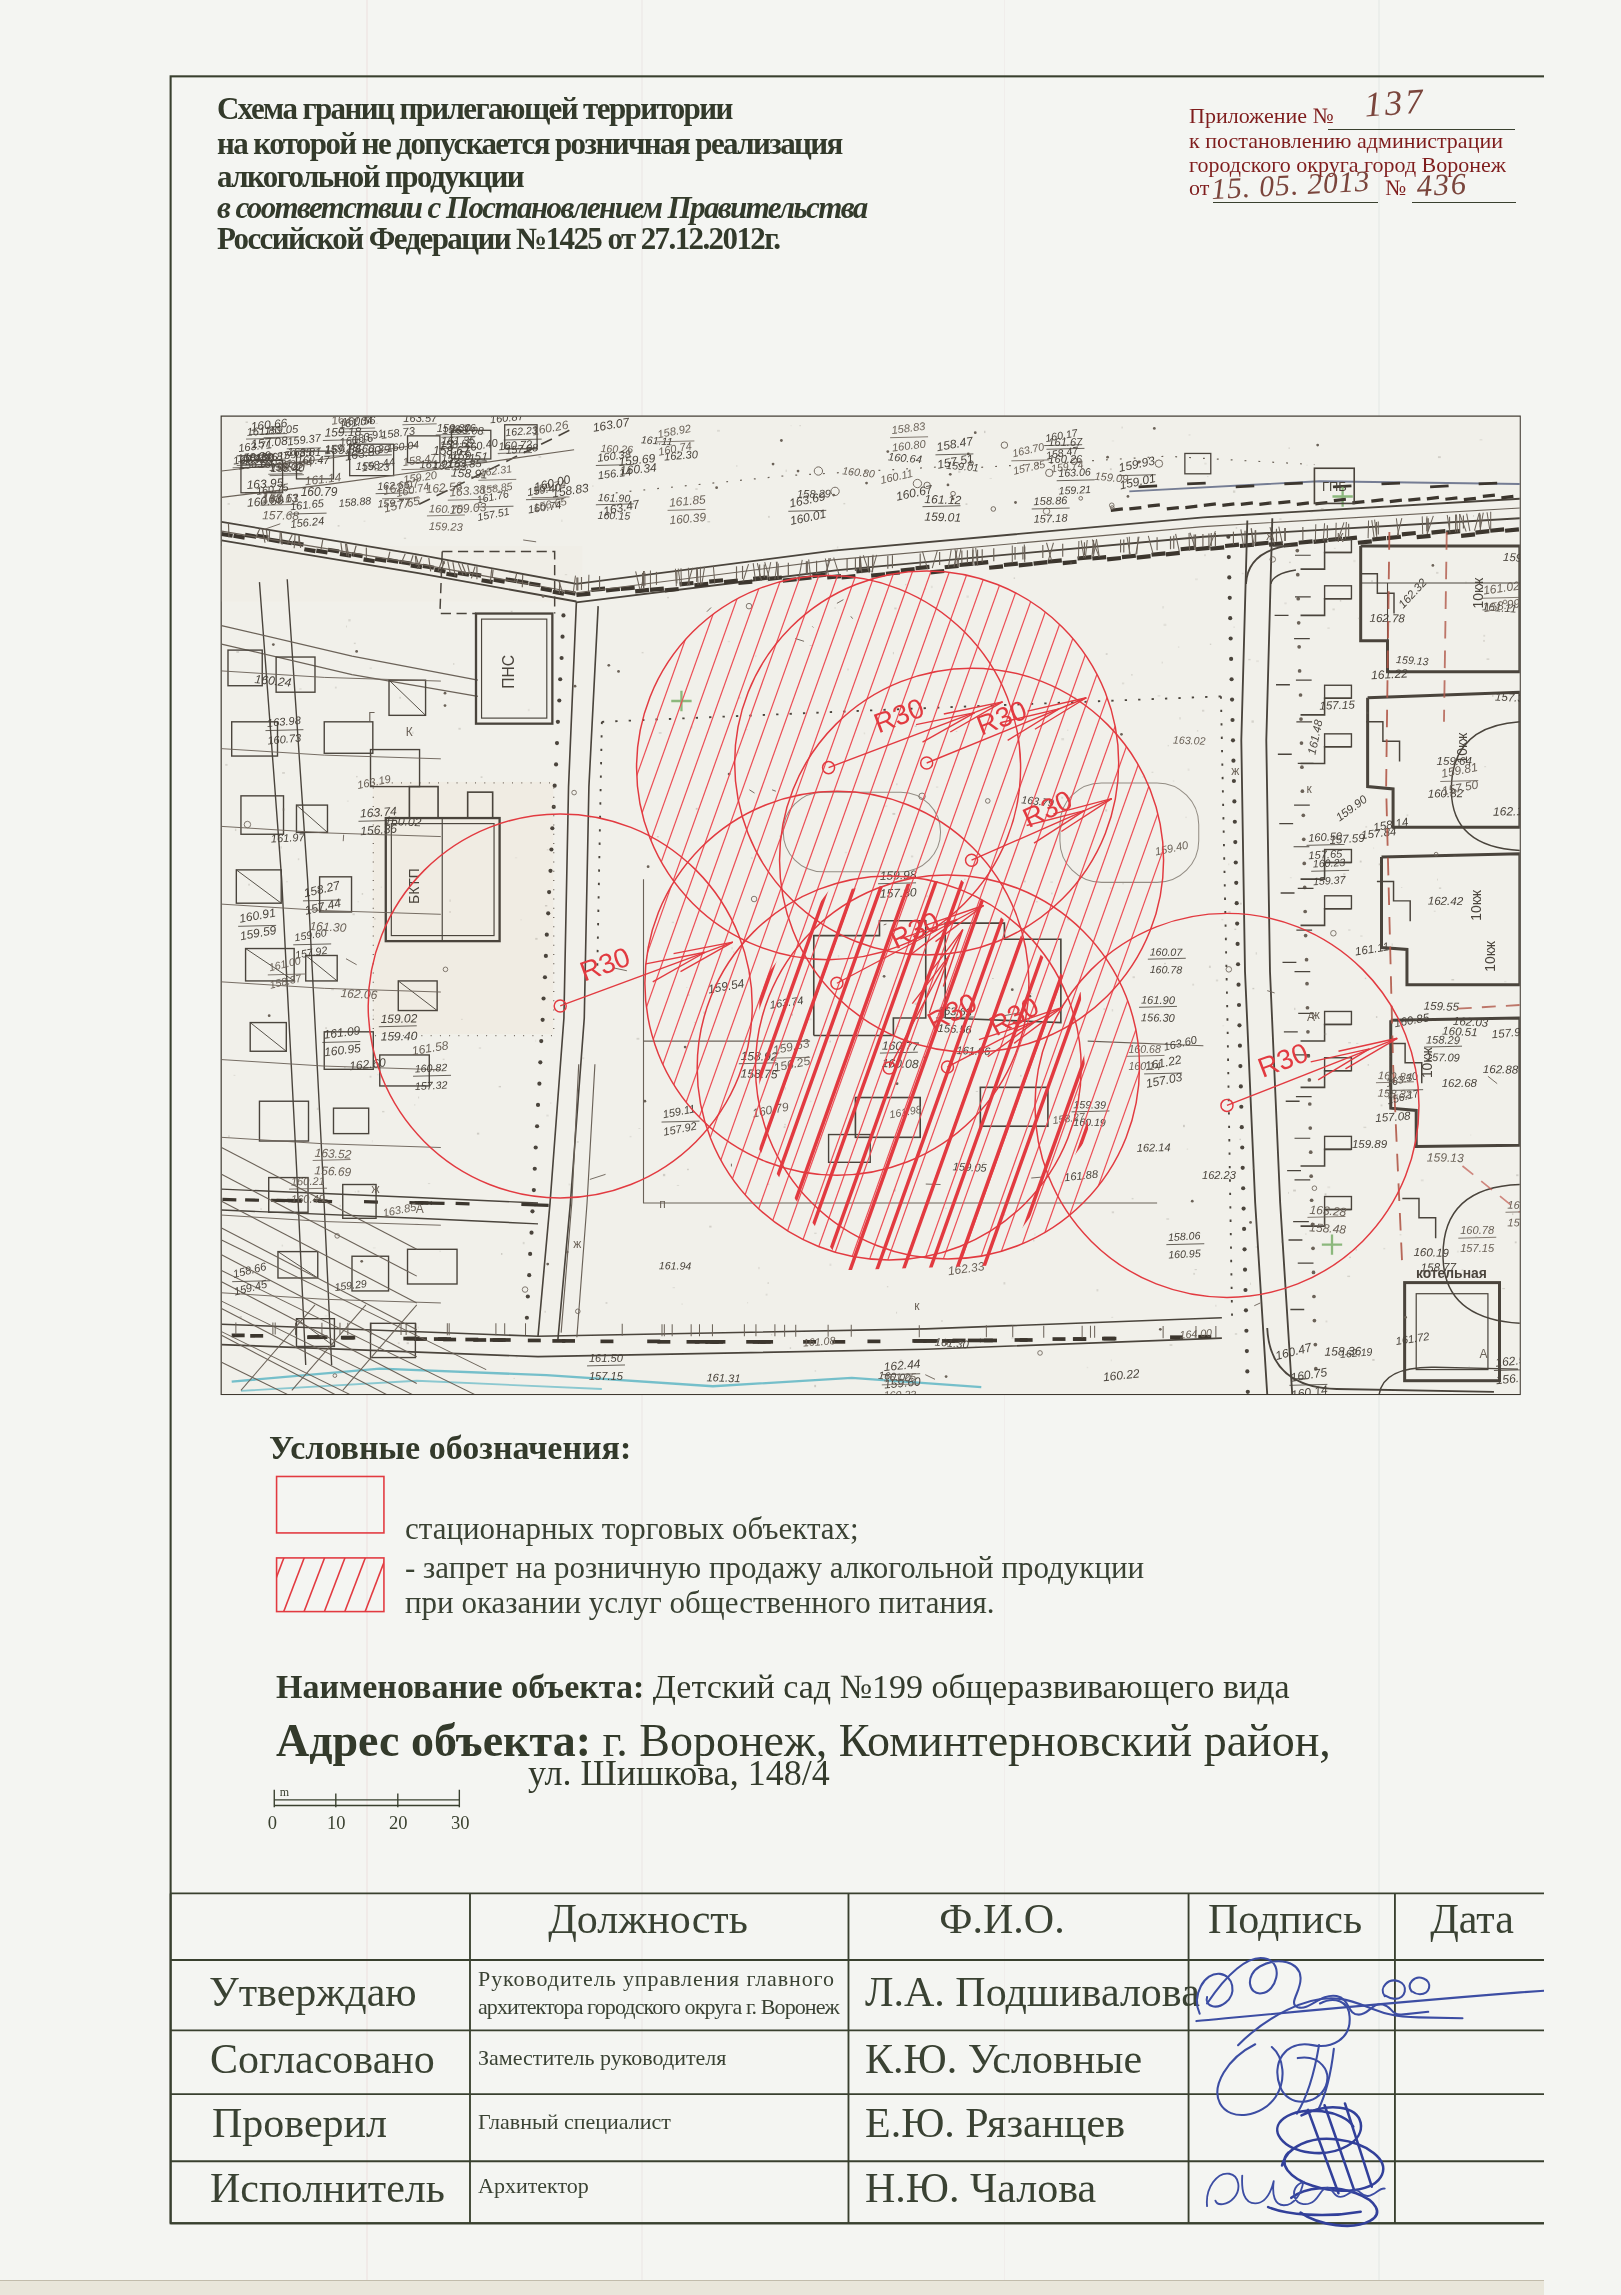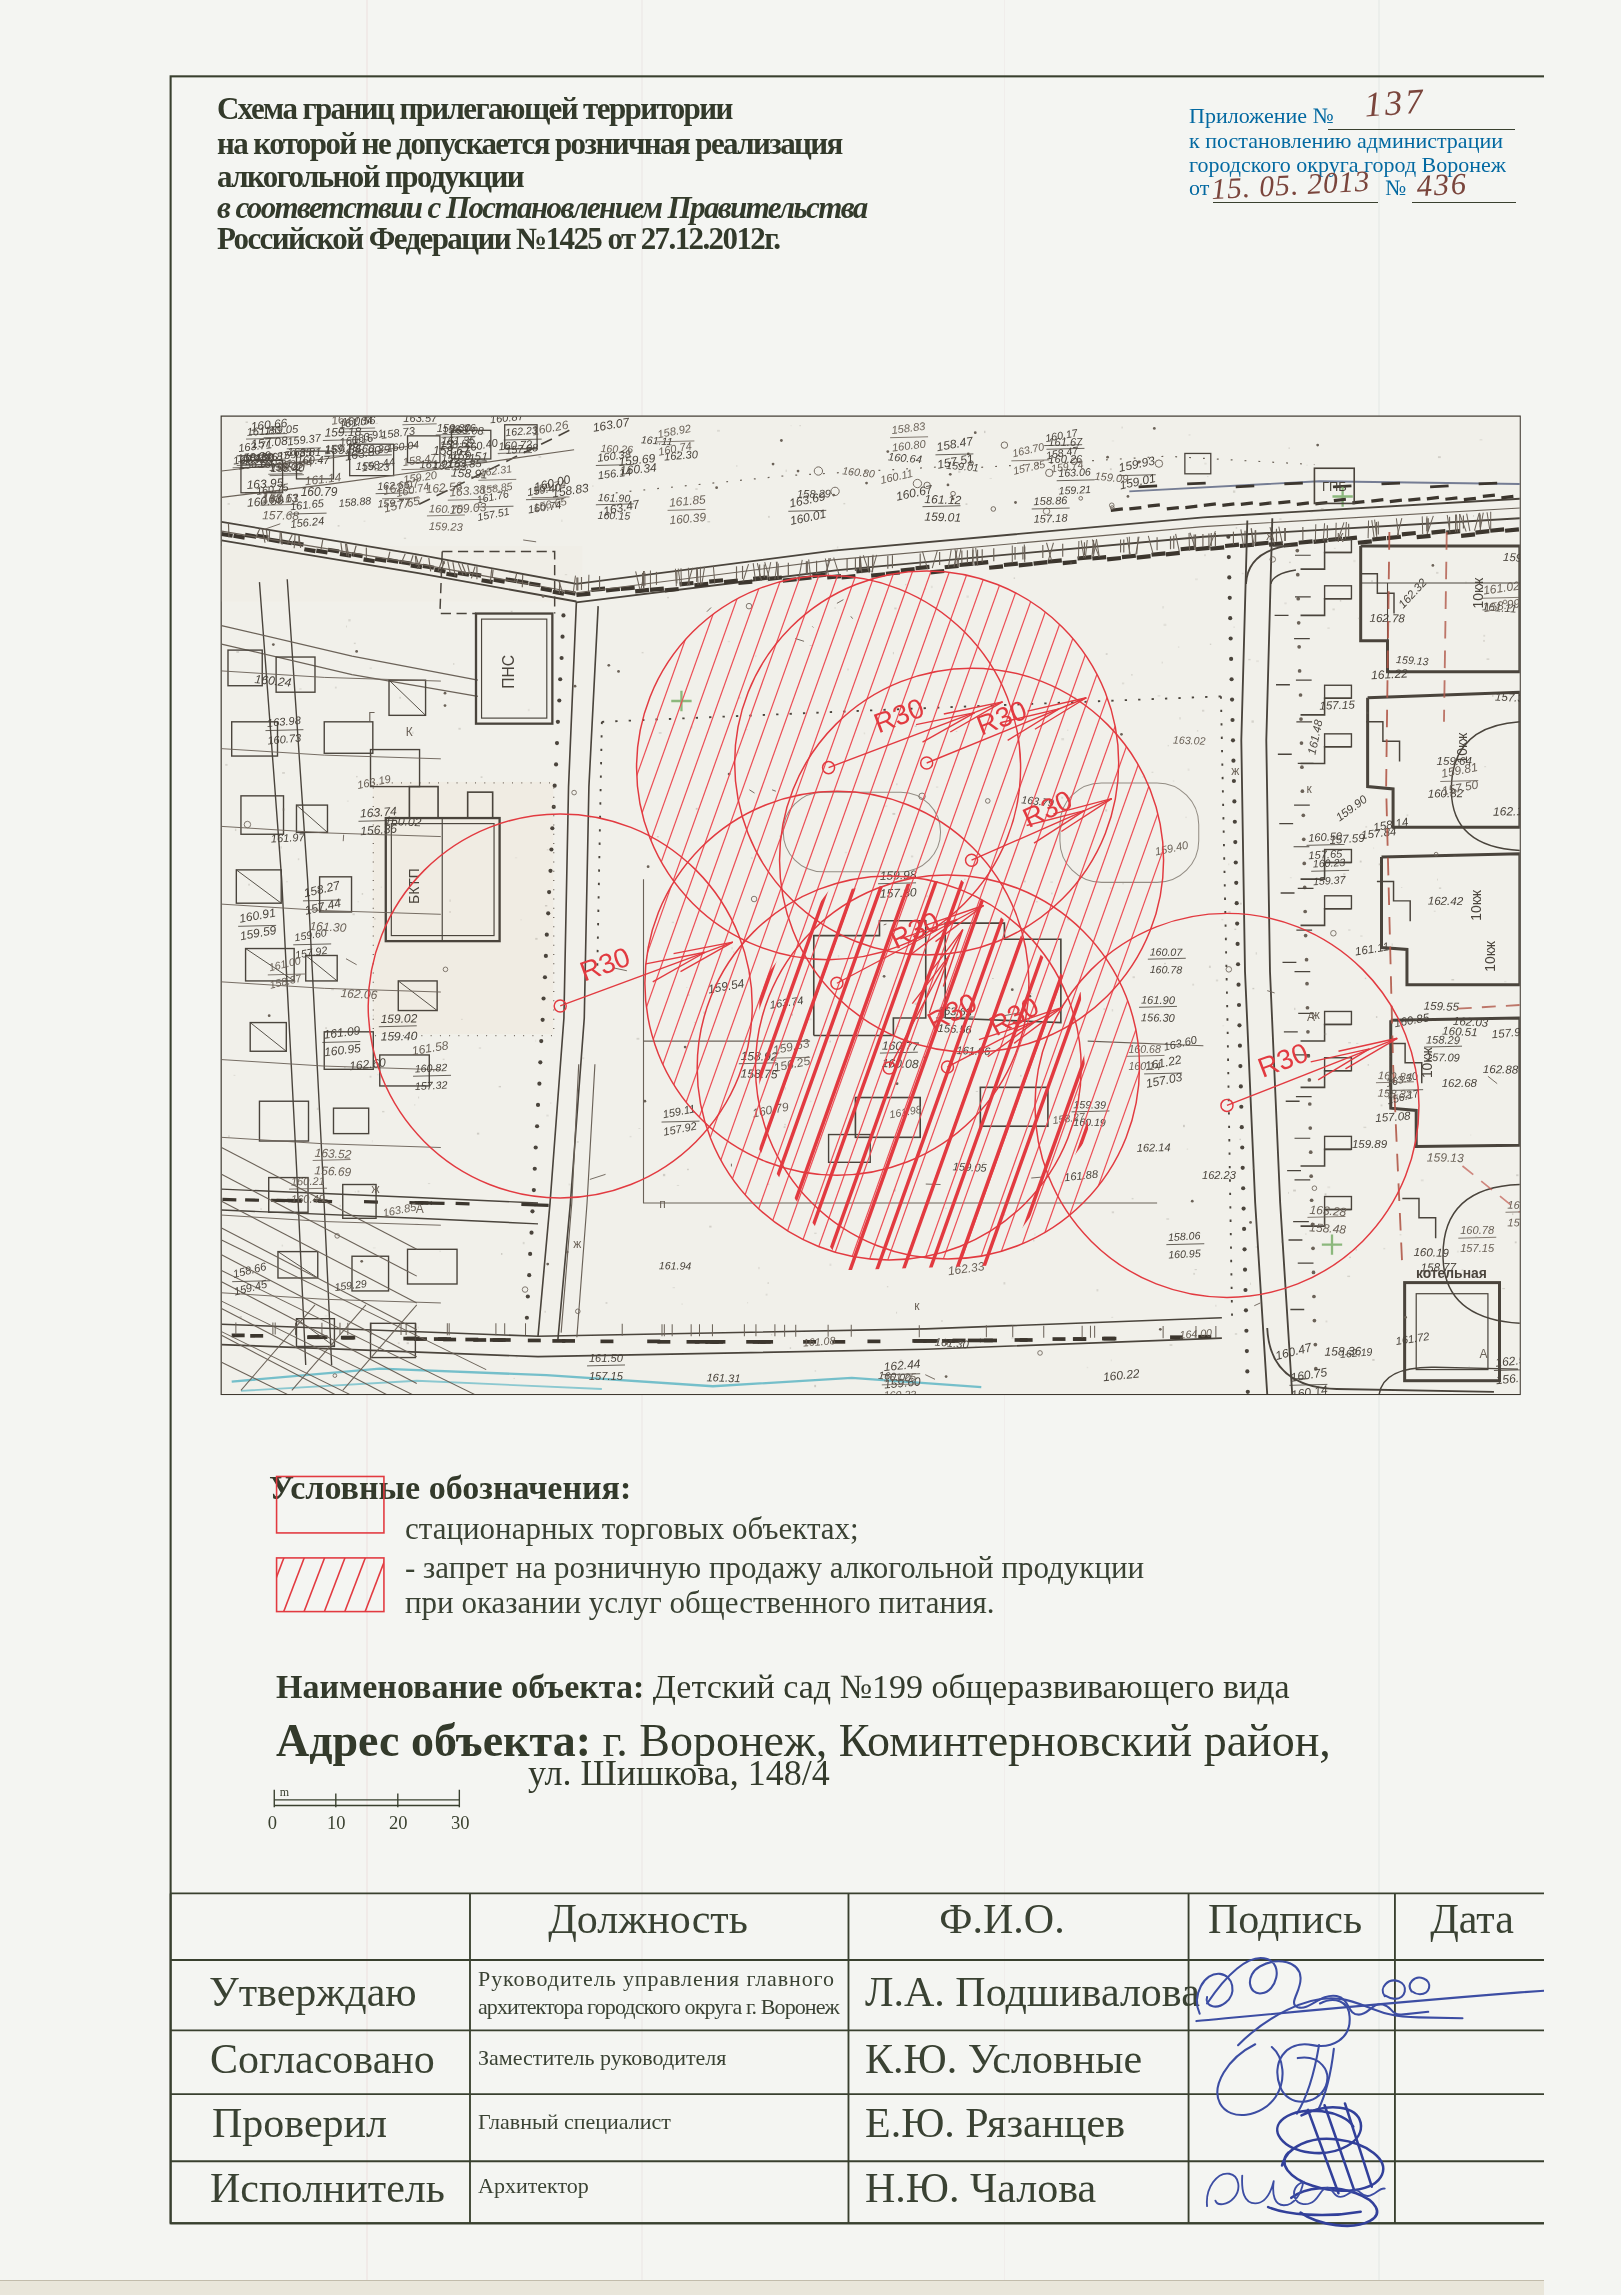--- a/index.html
+++ b/index.html
@@ -1,20 +1,20 @@
 <!DOCTYPE html>
 <html style="font-size:7.4px"><head><meta charset="utf-8">
 <style>
   html,body {margin:0;padding:0;background:#f4f5f2;}
   .page {position:relative;width:1544px;height:2295px;background:#f4f5f2;overflow:hidden;
          font-family:"Liberation Serif",serif;}
   .t {position:absolute;white-space:nowrap;color:#39402f;line-height:1;}
   .b {font-weight:bold;}
   .hl {font-size:31px;font-weight:bold;color:#333a2b;letter-spacing:-1.6px;}
-  .ap {font-size:22px;color:#0369a1;}
+  .ap {font-size:22px;color:#7f1d1d;}
   .lg {font-size:31px;color:#3a4233;}
   .tb {font-size:42px;color:#3a4233;}
   .ts {font-size:22px;color:#3a4233;}
   .ul {position:absolute;background:#39402f;height:1.4px;}
 </style></head>
 <body>
 <div class="page">
 <div style="position:absolute;left:366px;top:0;width:1.9px;height:2295px;background:#e8d8d8;opacity:0.35;"></div>
 <div style="position:absolute;left:641px;top:0;width:1.9px;height:2295px;background:#e6dada;opacity:0.3;"></div>
 <div style="position:absolute;left:1378px;top:0;width:2.3px;height:2295px;background:#dfe4e2;opacity:0.4;"></div>
@@ -29,21 +29,21 @@
 
 <div class="t ap" style="left:1189px;top:105px;">Приложение №</div>
 <div class="ul" style="left:1328px;top:129px;width:187px;"></div>
 <div class="t ap" style="left:1189px;top:130px;">к постановлению администрации</div>
 <div class="t ap" style="left:1189px;top:154px;">городского округа город Воронеж</div>
 <div class="t ap" style="left:1189px;top:177px;">от</div>
 <div class="ul" style="left:1213px;top:202px;width:165px;"></div>
 <div class="t ap" style="left:1385px;top:177px;">№</div>
 <div class="ul" style="left:1412px;top:202px;width:104px;"></div>
 
-<div class="t b" style="left:269px;top:1431px;font-size:34px;color:#333a2b;margin-top:40px;">Условные обозначения:</div>
+<div class="t b" style="left:269px;top:1431px;font-size:34px;color:#333a2b;">Условные обозначения:</div>
 <div class="t lg" style="left:405px;top:1513px;">стационарных торговых объектах;</div>
 <div class="t lg" style="left:405px;top:1552px;">- запрет на розничную продажу алкогольной продукции</div>
 <div class="t lg" style="left:405px;top:1587px;">при оказании услуг общественного питания.</div>
 <div class="t" style="left:276px;top:1670px;font-size:34px;color:#333a2b;"><span class="b">Наименование объекта:</span> Детский сад №199 общеразвивающего вида</div>
 <div class="t" style="left:276px;top:1718px;font-size:46px;color:#333a2b;"><span class="b">Адрес объекта:</span> г. Воронеж, Коминтерновский район,</div>
 <div class="t" style="left:528px;top:1755px;font-size:36px;color:#333a2b;">ул. Шишкова, 148/4</div>
 
 <div class="t tb" style="left:648px;top:1898px;transform:translateX(-50%);">Должность</div>
 <div class="t tb" style="left:1002px;top:1898px;transform:translateX(-50%);">Ф.И.О.</div>
 <div class="t tb" style="left:1285px;top:1898px;transform:translateX(-50%);">Подпись</div>

